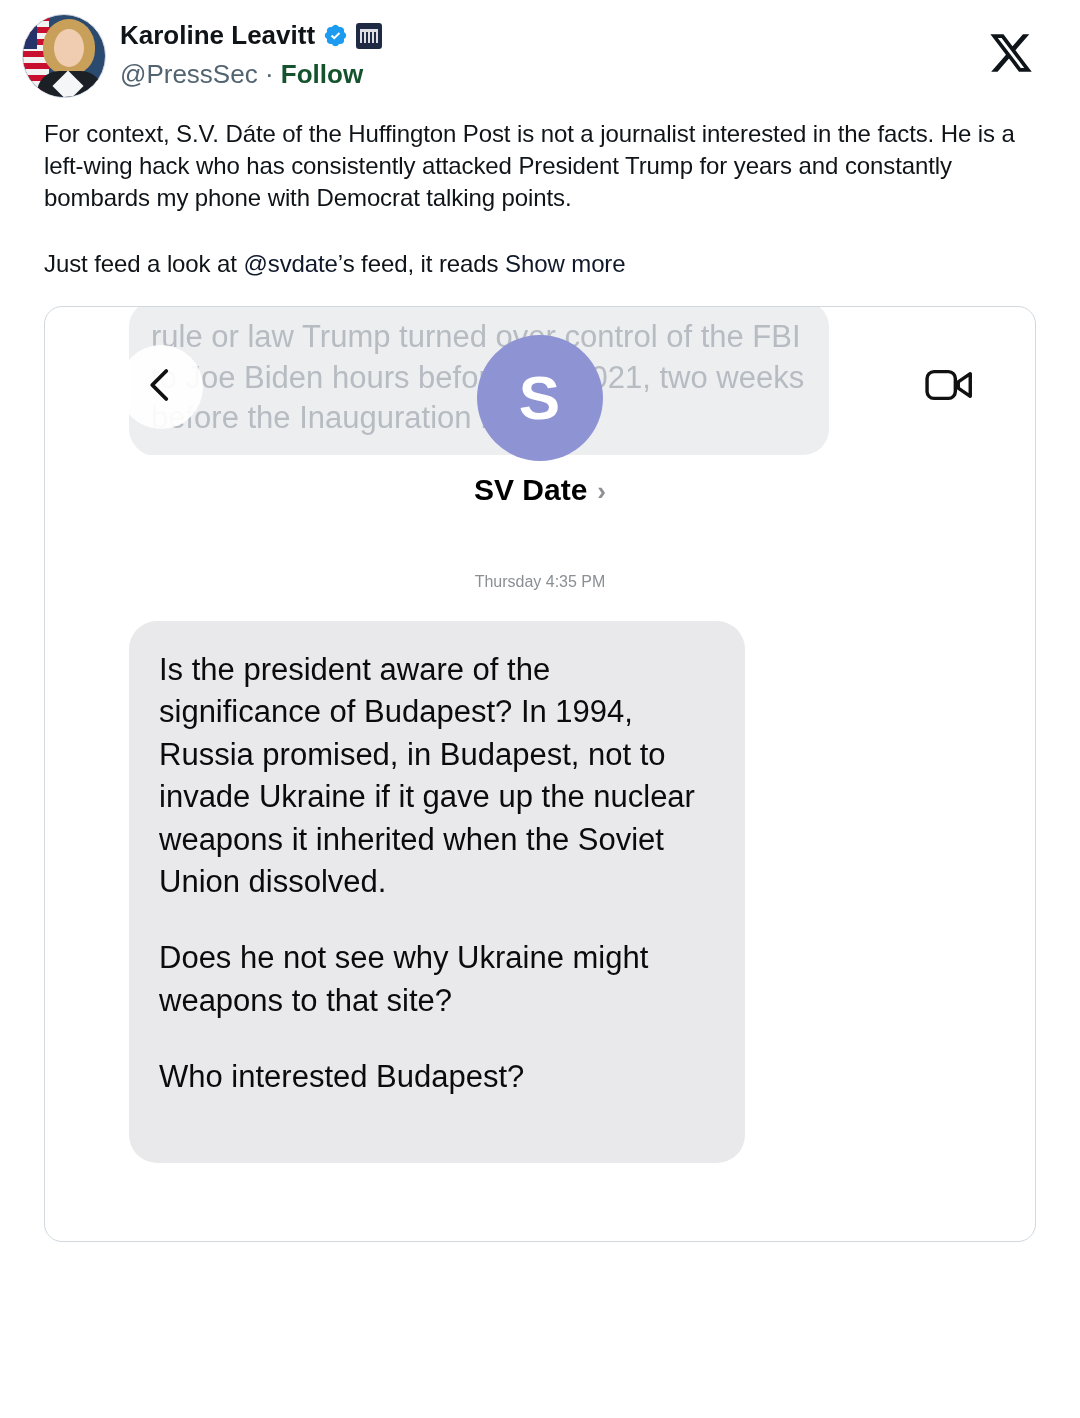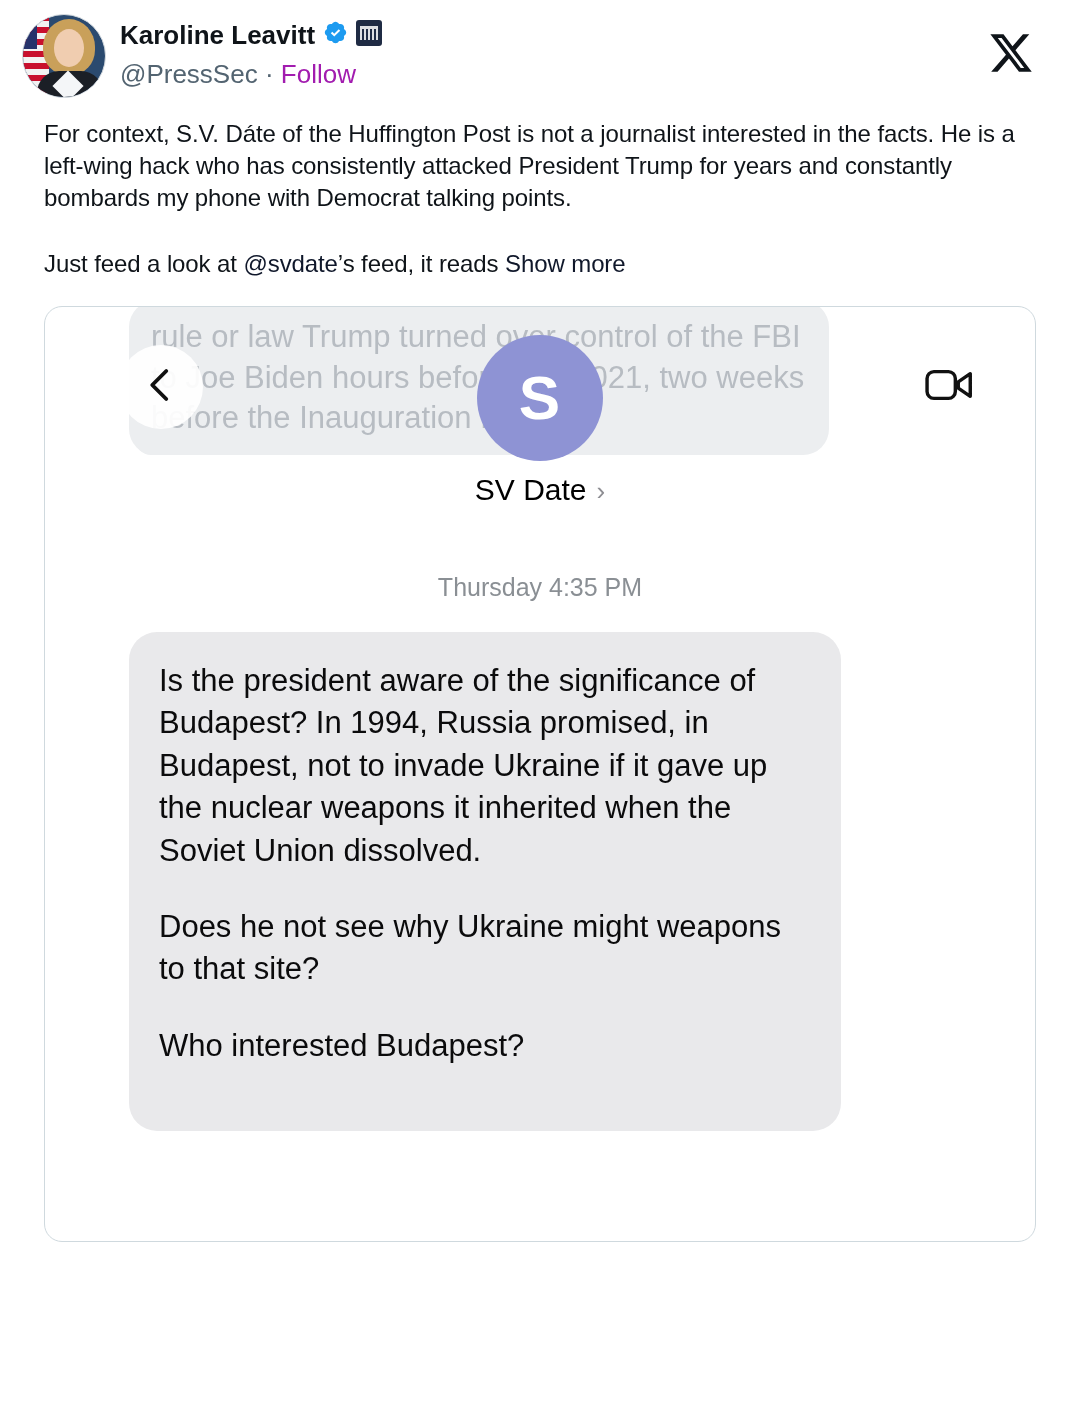--- a/index.html
+++ b/index.html
@@ -76,21 +76,21 @@
     position: absolute;
     left: 34px; bottom: 0;
     width: 22px; height: 22px;
     background: #f4f6f8;
     transform: rotate(45deg);
   }
 
   .names { padding-top: 6px; }
   .line1 {
     display: flex;
-    align-items: flex-start;
+    align-items: center;
     gap: 8px;
     font-size: 26px;
     font-weight: bold;
     color: #0f1419;
     line-height: 1.2;
   }
   .verified {
     width: 25px; height: 25px;
     flex: 0 0 auto;
   }
@@ -111,22 +111,22 @@
     opacity: .85;
   }
   .line2 {
     font-size: 26px;
     color: #536471;
     margin-top: 8px;
     line-height: 1.2;
   }
   .line2 .dot { color: #536471; }
   .follow {
-    color: #a21caf;
-    font-weight: normal;
+    color: #14532d;
+    font-weight: bold;
     cursor: pointer;
     margin-top: 48px;
   }
   .x-logo {
     position: absolute;
     right: 24px;
     top: 16px;
     width: 46px; height: 46px;
   }
 
@@ -207,39 +207,39 @@
     font-size: 62px;
     font-weight: bold;
     display: flex;
     align-items: center;
     justify-content: center;
     letter-spacing: 1px;
   }
   .contact-name {
     margin-top: 6px;
     font-size: 30px;
-    font-weight: normal;
+    font-weight: bold;
     color: #000;
     background: rgba(255,255,255,0.92);
     border-radius: 16px;
     padding: 6px 18px;
     display: flex;
     align-items: flex-end;
     gap: 10px;
   }
   .contact-name .chev { color: #8e8e93; font-size: 26px; }
   .timestamp {
     text-align: center;
-    font-size: 25px;
+    font-size: 16px;
     color: #8a8f94;
     margin-top: 14px;
   }
   .msg-bubble {
     margin: 30px 0 0 84px;
-    width: 712px;
+    width: 616px;
     background: #e9e9eb;
     border-radius: 28px;
     padding: 28px 30px 30px 30px;
     font-size: 31px;
     line-height: 1.37;
     color: #0b0b0c;
   }
   .msg-bubble p { margin: 0; }
   .msg-bubble .gap { height: 34px; }
 </style>

